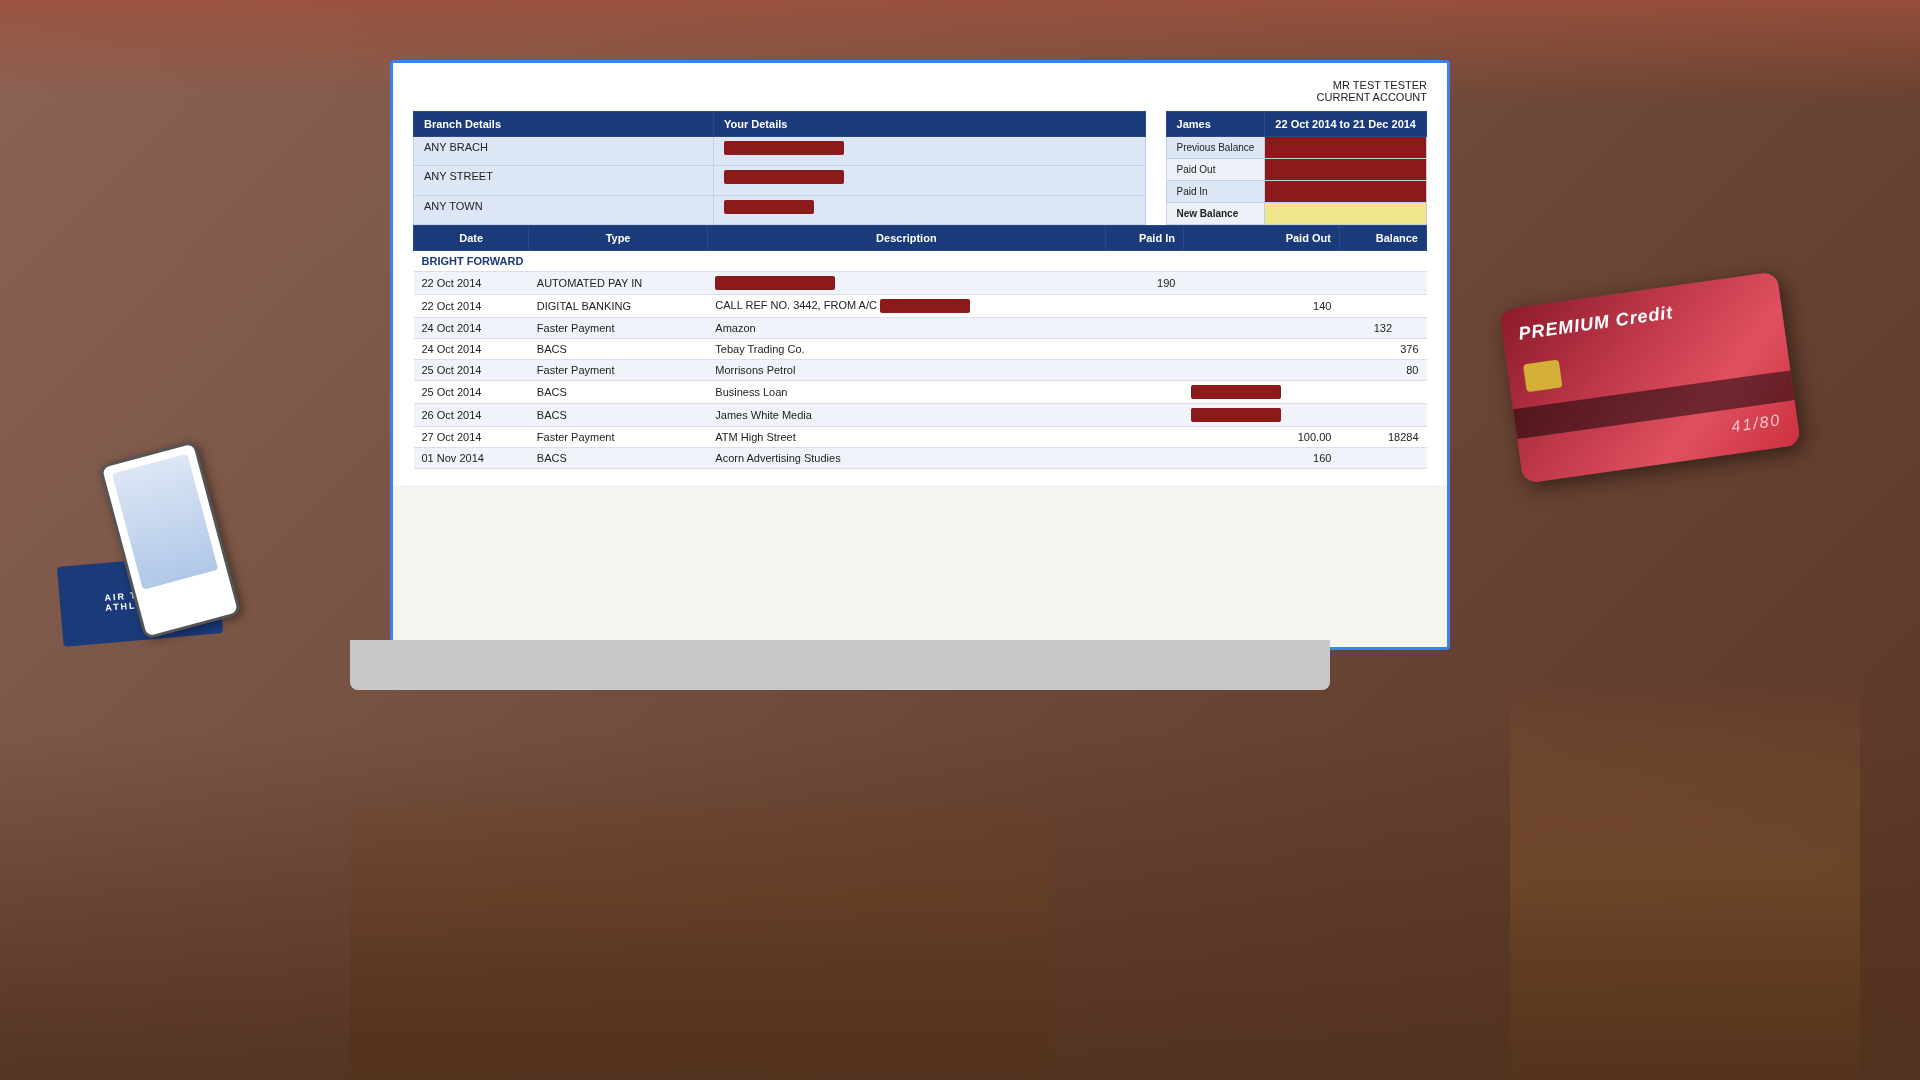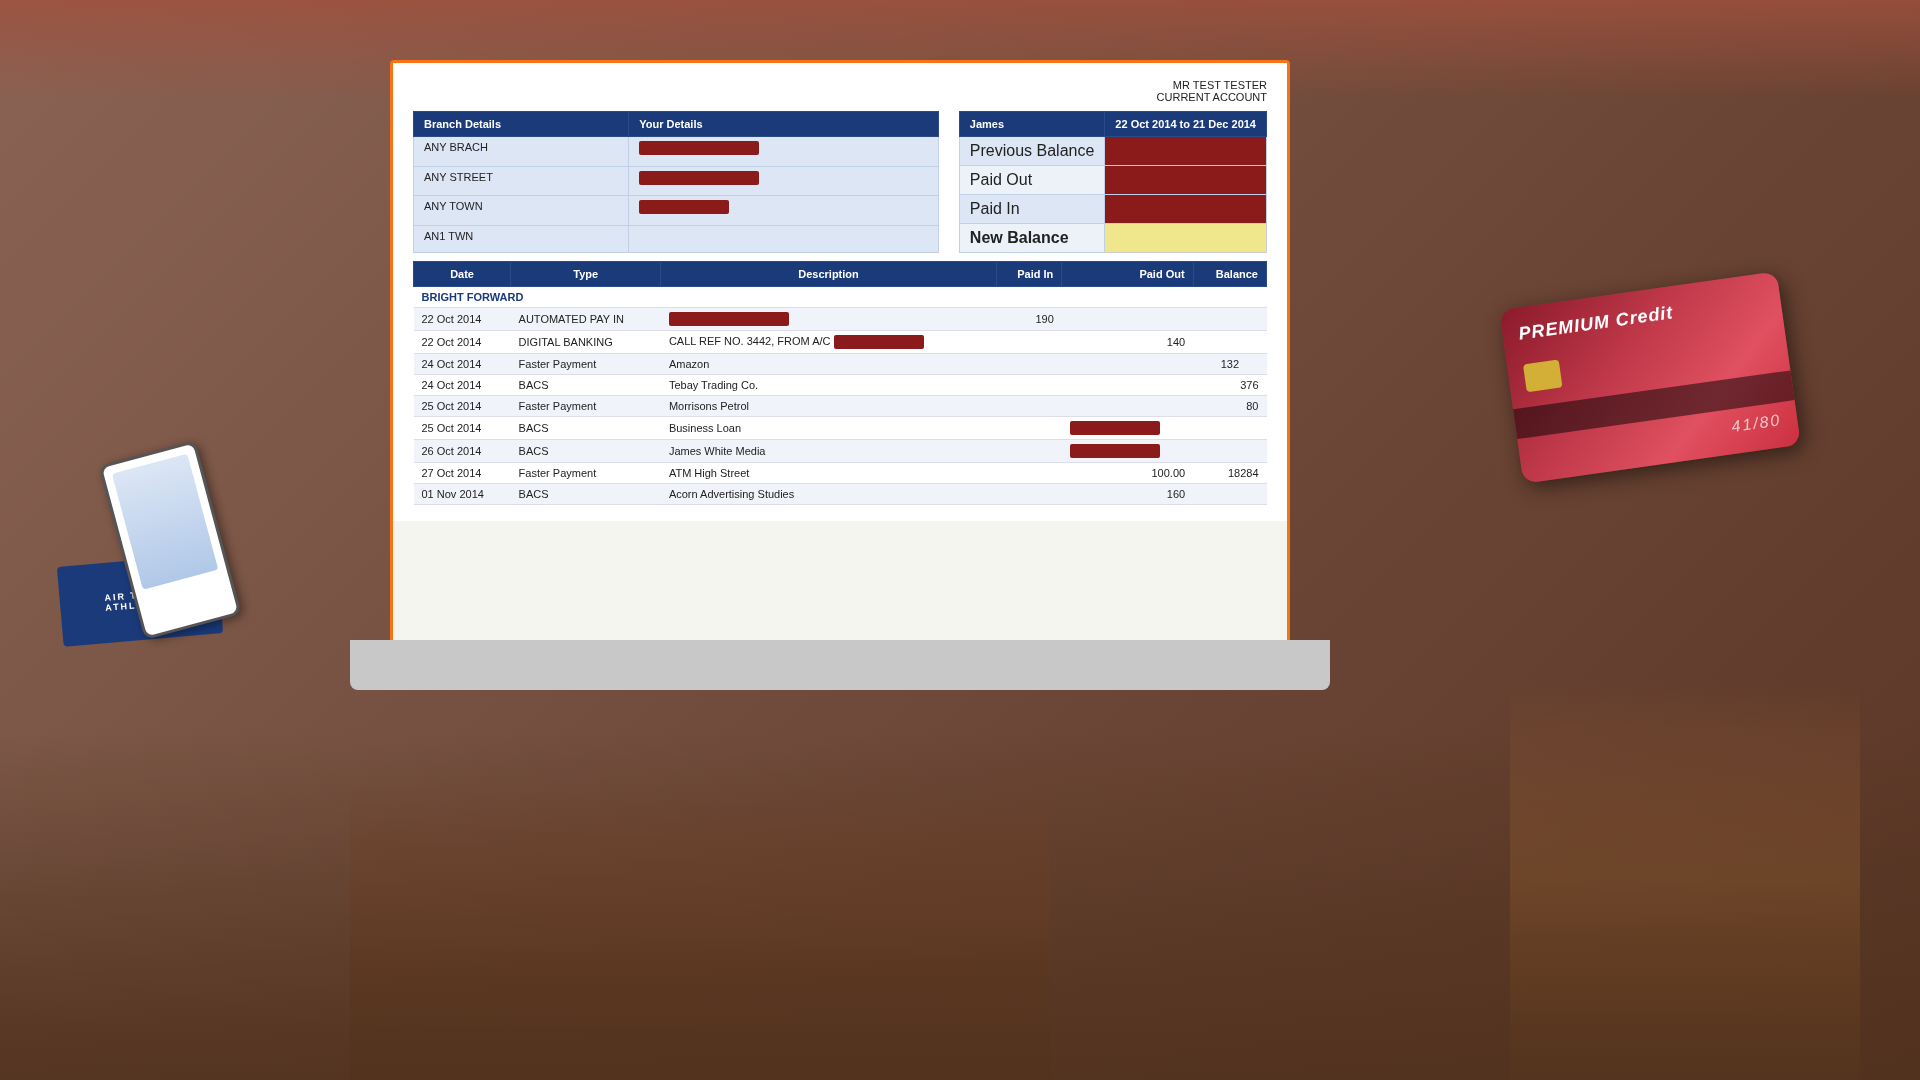--- a/index.html
+++ b/index.html
@@ -17,24 +17,24 @@
       position: absolute;
       inset: 0;
       background: linear-gradient(135deg, #8B6355 0%, #7a5545 30%, #6b4535 60%, #5a3525 100%);
     }
 
     
     .laptop-screen {
       position: absolute;
       top: 60px;
       left: 390px;
-      width: 900px;
+      width: 1060px;
       height: 590px;
       background: #f5f5f0;
-      border: 3px solid #f97316;
+      border: 3px solid #3b82f6;
       border-radius: 4px;
       overflow: hidden;
     }
 
     
     .statement {
       background: white;
       padding: 16px 20px;
       font-size: 11px;
       color: #222;
@@ -45,21 +45,21 @@
       text-align: right;
       margin-bottom: 8px;
       font-size: 11px;
       color: #222;
     }
 
     
     .top-section {
       display: flex;
       gap: 12px;
-      margin-bottom: 8px;
+      margin-bottom: 0;
     }
 
     
     .info-table {
       border-collapse: collapse;
       flex: 1;
     }
     .info-table th {
       background: #1a3a7a;
       color: white;
@@ -85,21 +85,21 @@
       background: #1a3a7a;
       color: white;
       padding: 6px 10px;
       text-align: left;
       font-size: 11px;
       border: 1px solid #2a4a8a;
       white-space: nowrap;
     }
     .summary-table td {
       padding: 5px 10px;
-      font-size: 16px;
+      font-size: 10px;
       border: 1px solid #c0d0e8;
       white-space: nowrap;
     }
     .summary-table tr:nth-child(odd) td { background: #dce6f5; }
     .summary-table tr:nth-child(even) td { background: #edf2f9; }
     .summary-table .value-cell {
       background: #8B1A1A !important;
       color: white;
       width: 80px;
       height: 20px;
@@ -326,24 +326,20 @@
             <td><span class="redacted redact-lg">&nbsp;</span></td>
           </tr>
           <tr>
             <td>ANY STREET</td>
             <td><span class="redacted redact-lg">&nbsp;</span></td>
           </tr>
           <tr>
             <td>ANY TOWN</td>
             <td><span class="redacted redact-md">&nbsp;</span></td>
           </tr>
-          <tr>
-            <td>AN1 TWN</td>
-            <td></td>
-          </tr>
         </tbody>
       </table>
 
       <table class="summary-table">
         <thead>
           <tr>
             <th>James</th>
             <th class="period-cell" colspan="2">22 Oct 2014 to 21 Dec 2014</th>
           </tr>
         </thead>

